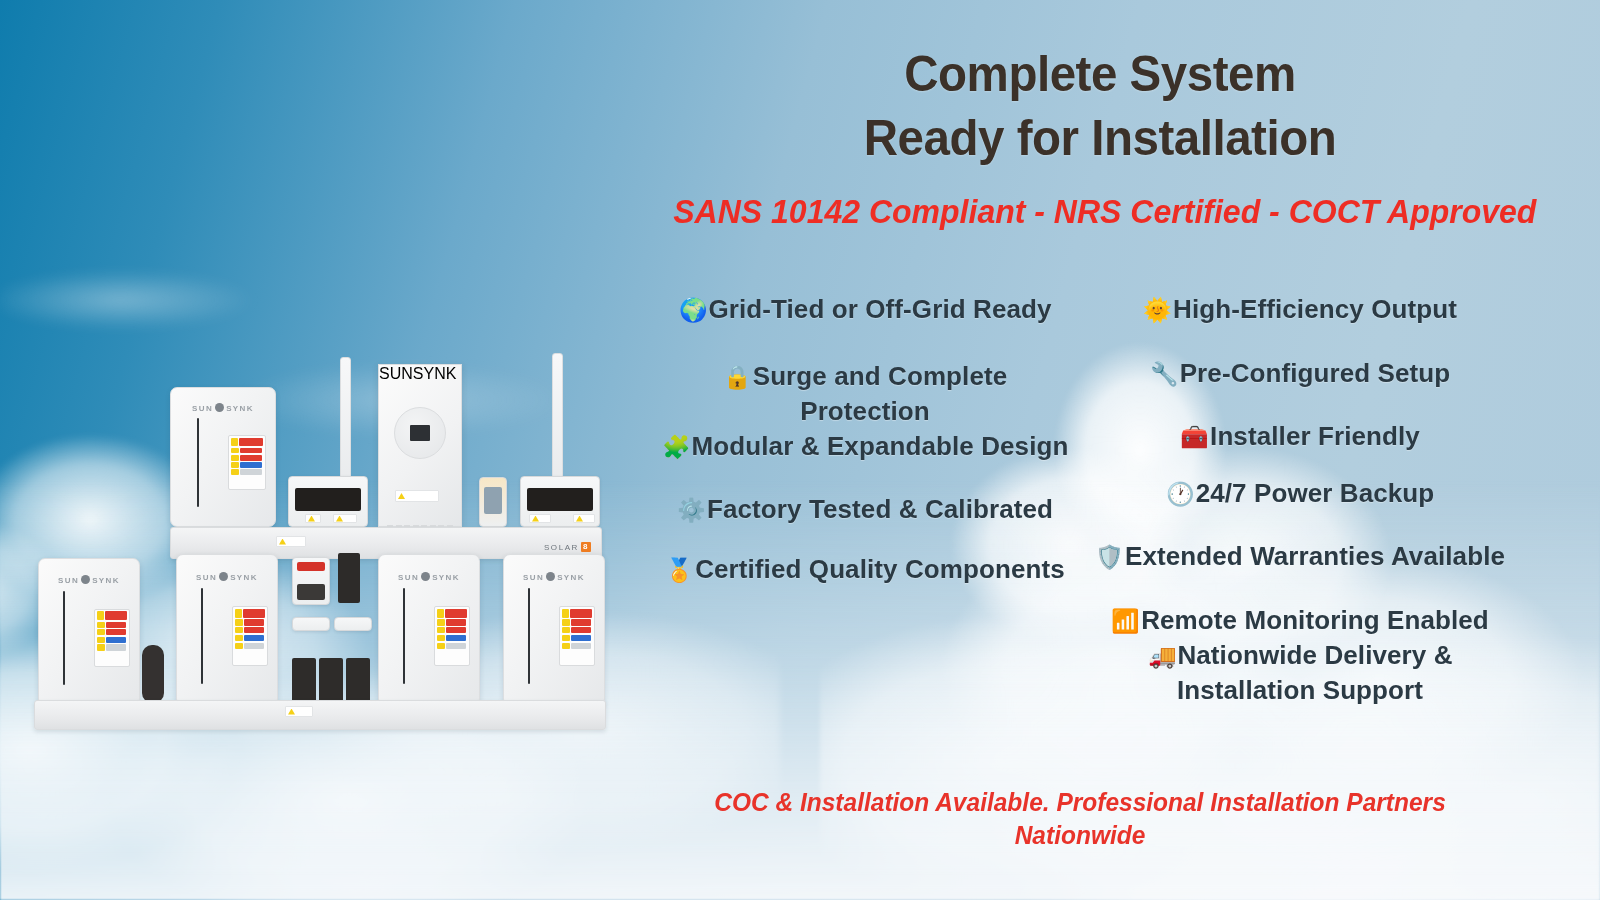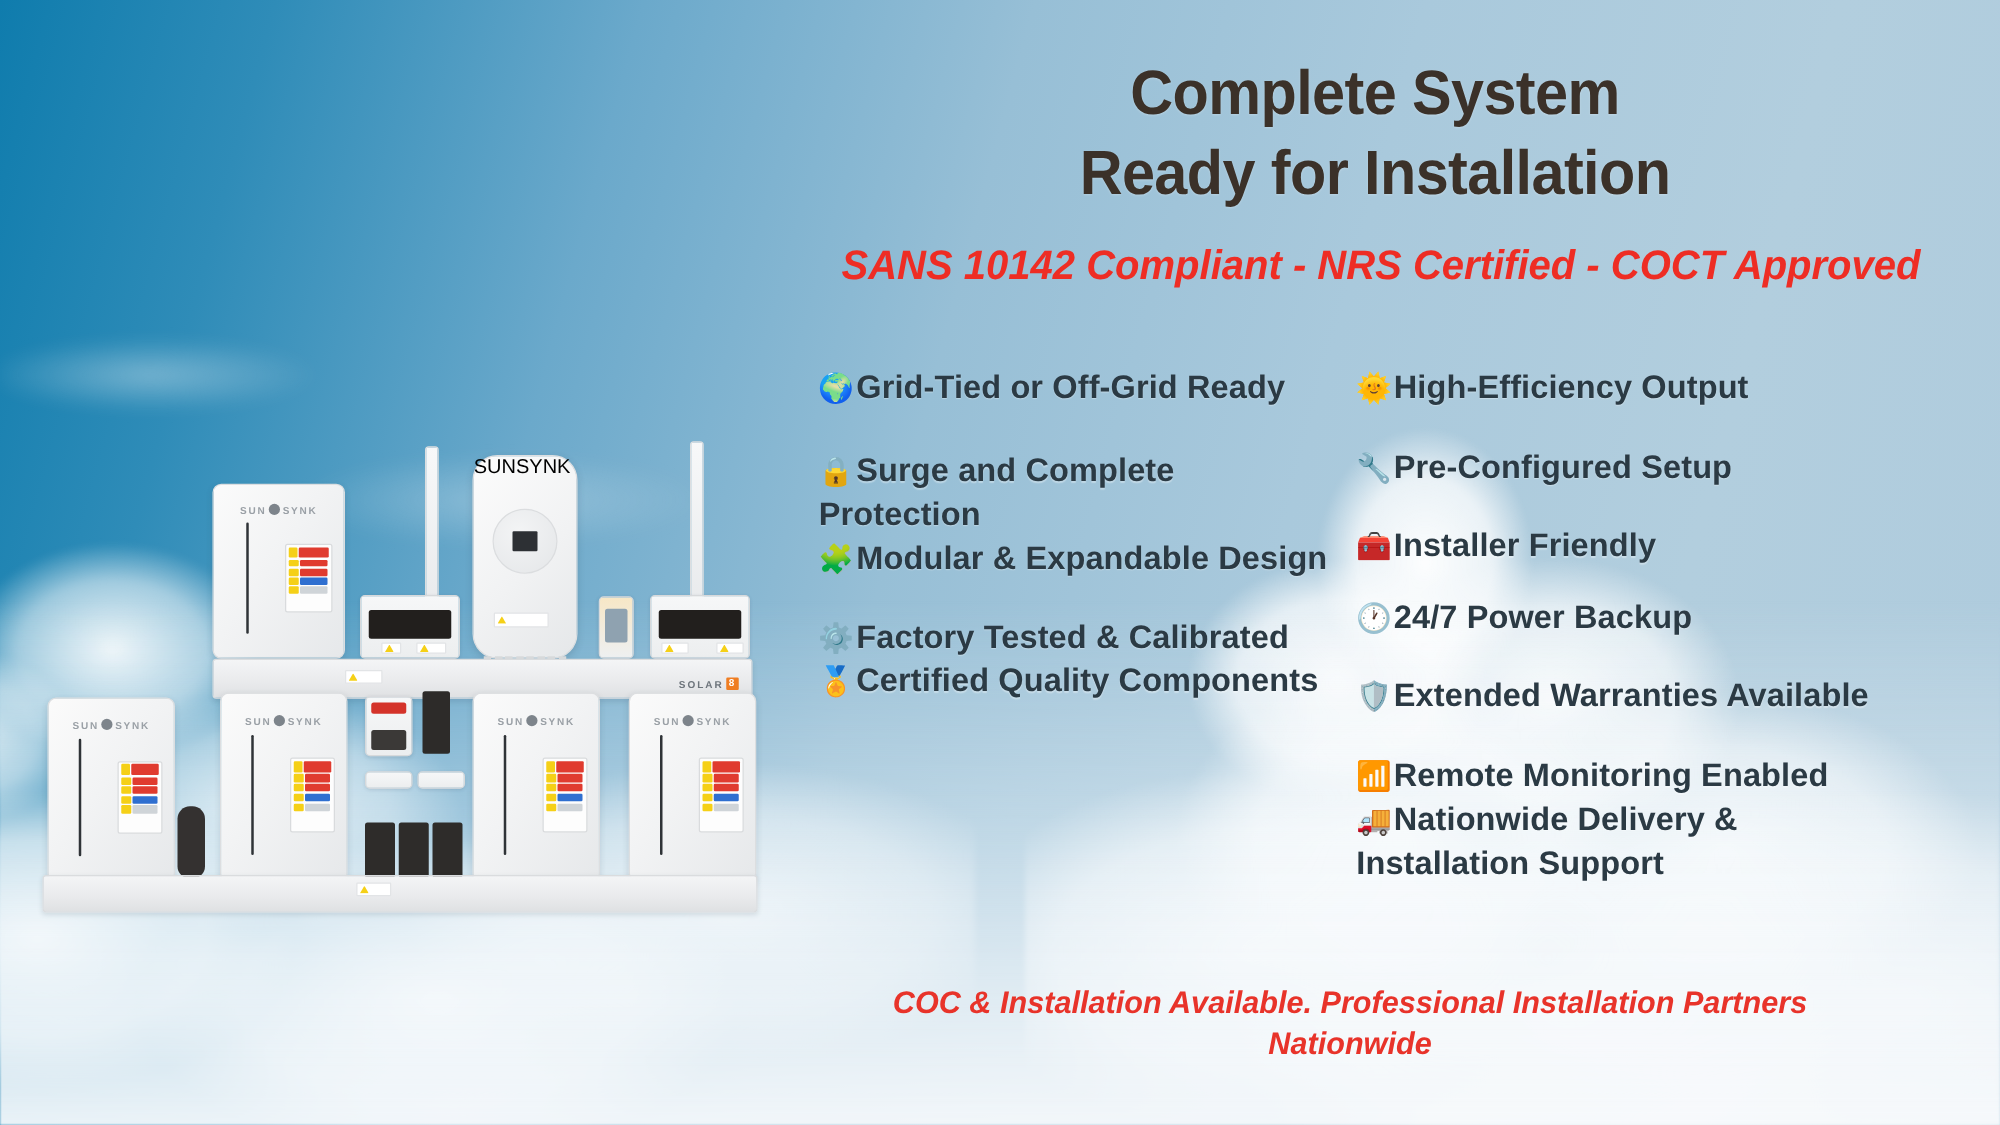--- a/index.html
+++ b/index.html
@@ -97,39 +97,40 @@
 
   .feat-item {
     display:block;
     color:#2b3a44;
     font-family:"Liberation Sans Narrow","Liberation Sans",sans-serif;
     font-weight:bold;
     font-size:26px;
     line-height:35px;
     letter-spacing:0.1px;
     text-shadow:0 1px 1px rgba(255,255,255,.35);
+    text-align:center;
   }
   .feat-icon {
     display:inline-block;
     font-size:23px;
     line-height:1;
     width:30px;
     vertical-align:baseline;
     font-family:"DejaVu Sans", sans-serif;
     font-weight:normal;
     text-shadow:none;
   }
   .feat-label { display:inline; }
 
   
   #col-left  .feat-item:nth-child(1){ margin-top:0px;  }
   #col-left  .feat-item:nth-child(2){ margin-top:32px; }
   #col-left  .feat-item:nth-child(3){ }
   #col-left  .feat-item:nth-child(4){ margin-top:28px; }
-  #col-left  .feat-item:nth-child(5){ }
+  #col-left  .feat-item:nth-child(5){ margin-top:25px; }
   #col-left  .feat-item:nth-child(6){ margin-top:26px; }
 
   
   #col-right .feat-item:nth-child(1){ margin-top:0px;  }
   #col-right .feat-item:nth-child(2){ margin-top:29px; }
   #col-right .feat-item:nth-child(3){ margin-top:28px; }
   #col-right .feat-item:nth-child(4){ margin-top:22px; }
   #col-right .feat-item:nth-child(5){ margin-top:28px; }
   #col-right .feat-item:nth-child(6){ margin-top:29px; }
 
@@ -203,21 +204,21 @@
     background:#221f1d; border-radius:2px;
   }
   .antenna {
     position:absolute; width:11px;
     background:linear-gradient(180deg,#f7f8f9,#e7e9eb);
     border:1px solid #dcdee0; border-radius:3px;
   }
   .inverter {
     position:absolute;
     background:linear-gradient(135deg,#fcfcfc 0%,#f1f2f3 55%,#e5e7e9 100%);
-    border:1px solid #dcdee0; border-radius:20px;
+    border:1px solid #dcdee0; border-radius:0;
     box-shadow:0 2px 6px rgba(40,60,80,.17);
   }
   .inverter .disc {
     position:absolute; left:50%; top:26%; width:52px; height:52px;
     margin-left:-26px; border-radius:50%;
     background:radial-gradient(circle at 40% 35%, #f3f4f5, #e4e6e8);
     border:1px solid #dbdddf;
   }
   .inverter .disc::after {
     content:""; position:absolute; left:50%; top:50%; width:20px; height:16px;
@@ -233,21 +234,21 @@
   }
   .warn-tag::before {
     content:""; position:absolute; left:2px; top:50%; width:7px; height:6px;
     margin-top:-3px; background:#f5d017;
     clip-path:polygon(50% 0,100% 100%,0 100%);
   }
   .mini { position:absolute; background:#2b2927; border-radius:2px; }
   .brandmark {
     position:absolute; right:10px; bottom:6px;
     font-family:"Liberation Sans", sans-serif;
-    font-size:8px; letter-spacing:1.6px; font-weight:bold; color:#6e757c;
+    font-size:8px; letter-spacing:1.6px; font-weight:normal; color:#6e757c;
   }
   .brandmark b {
     display:inline-block; background:#ef7d22; color:#fff;
     width:10px; height:10px; line-height:10px; text-align:center;
     border-radius:1px; font-size:8px; margin-left:2px; vertical-align:1px;
   }
 </style>
 </head>
 <body>
 

